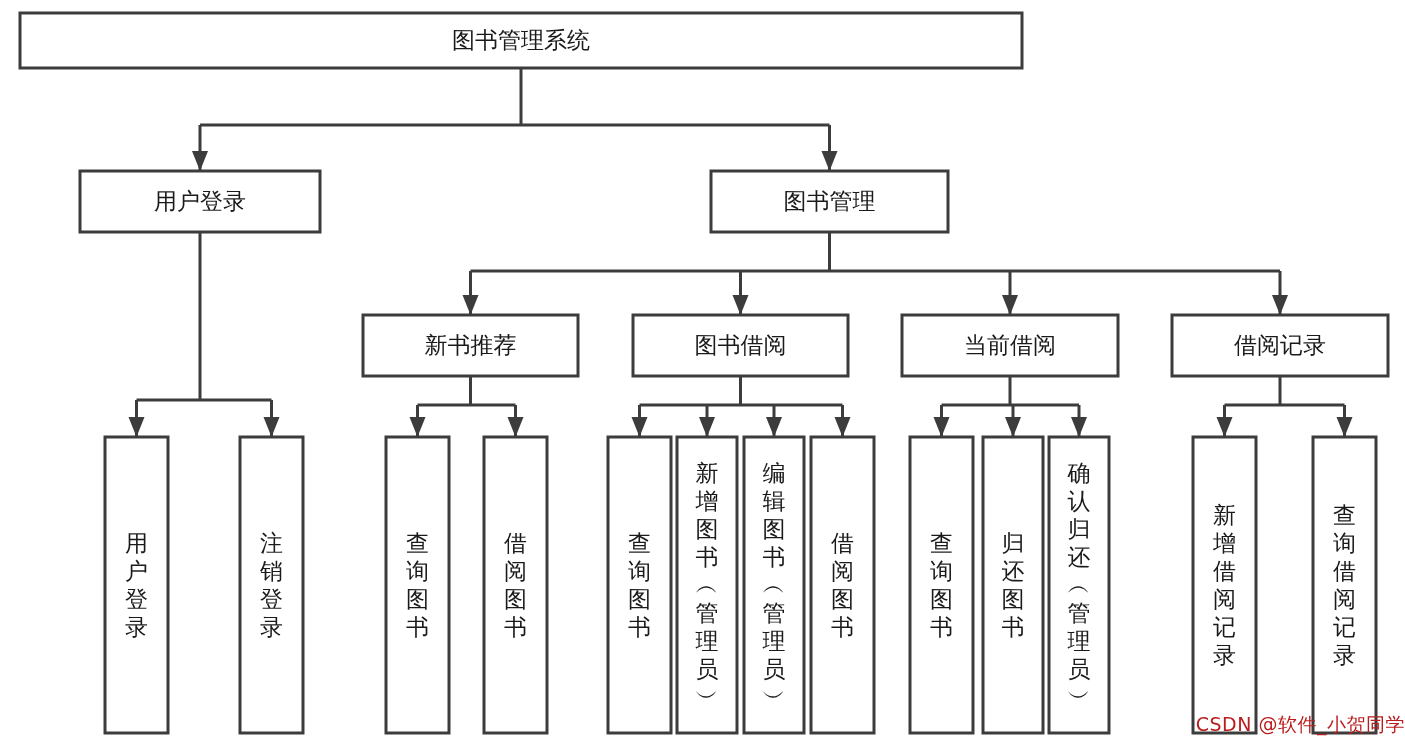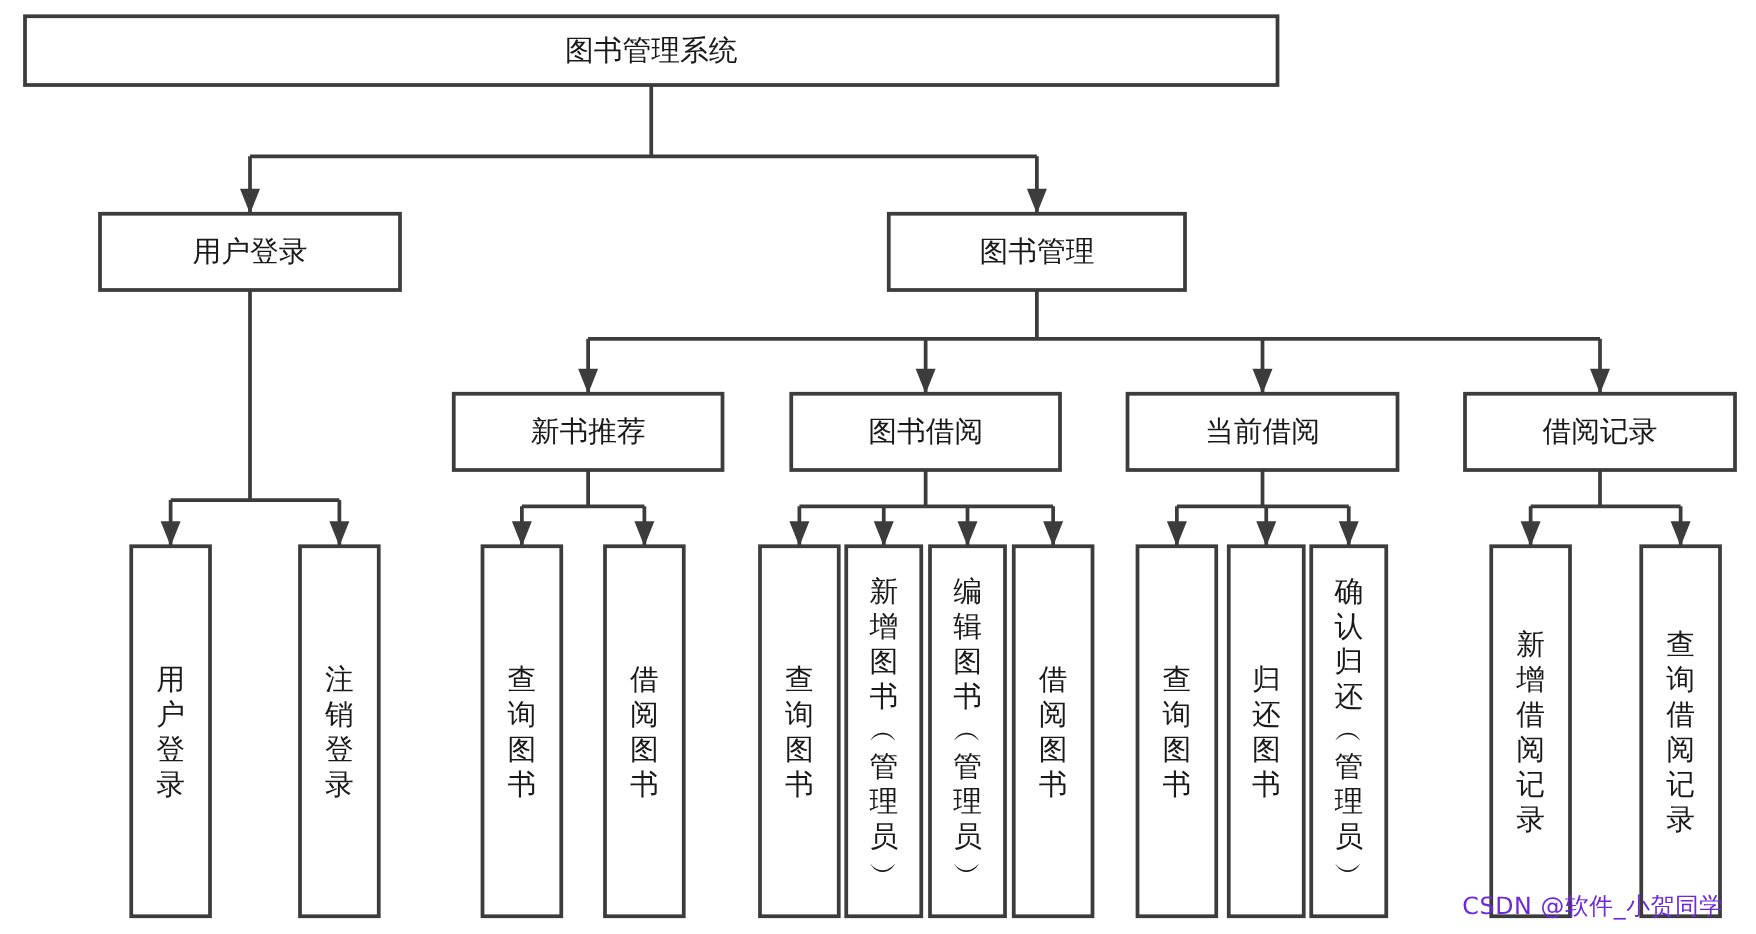--- a/index.html
+++ b/index.html
@@ -45,25 +45,25 @@
     dominant-baseline: middle;
   }
   .node-label-v {
     fill: #1a1a1a;
     font-family: "DejaVu Sans", "Liberation Sans", sans-serif;
     font-size: 23px;
     text-anchor: middle;
   }
   .watermark {
     position: absolute;
-    right: 26px;
+    right: 0;
     bottom: 8px;
     font-family: "DejaVu Sans", "Liberation Sans", sans-serif;
     font-size: 19px;
-    color: #6d28d9;
+    color: #b91c1c;
     letter-spacing: 0.5px;
     white-space: nowrap;
     pointer-events: none;
   }
 </style>
 </head>
 <body>
 
 <div id="page">
 

